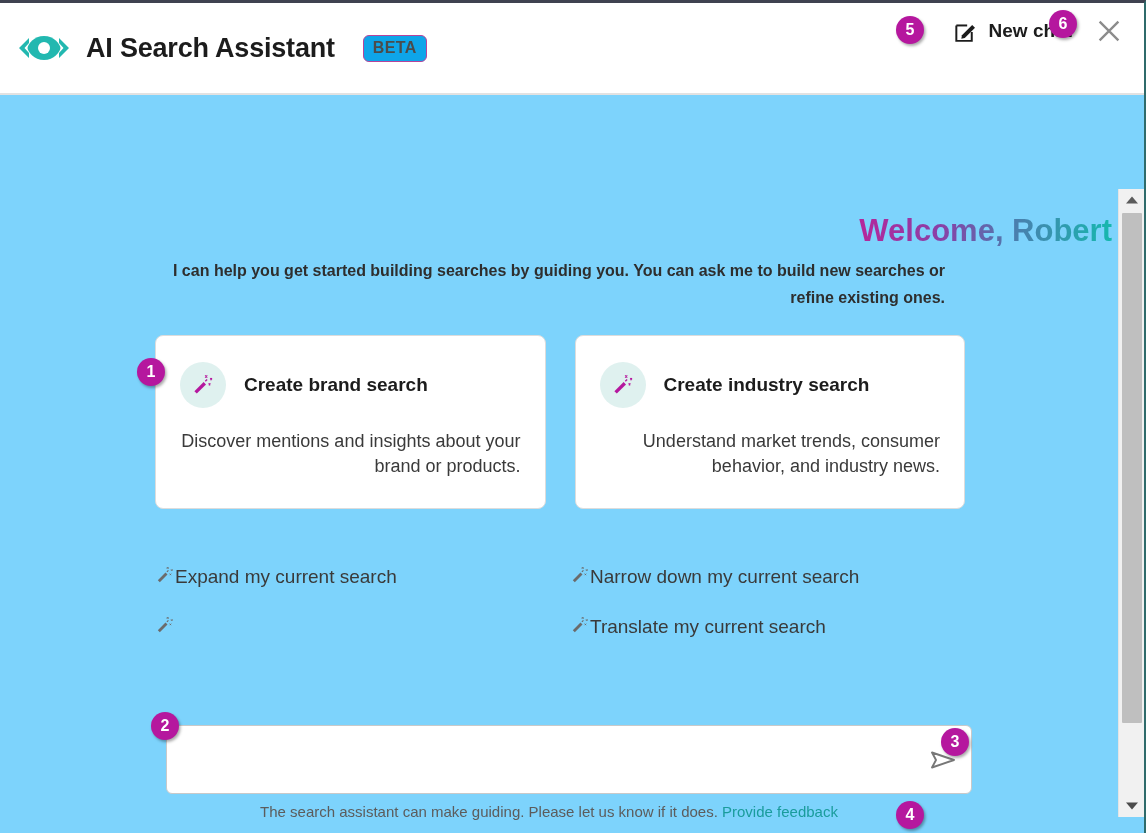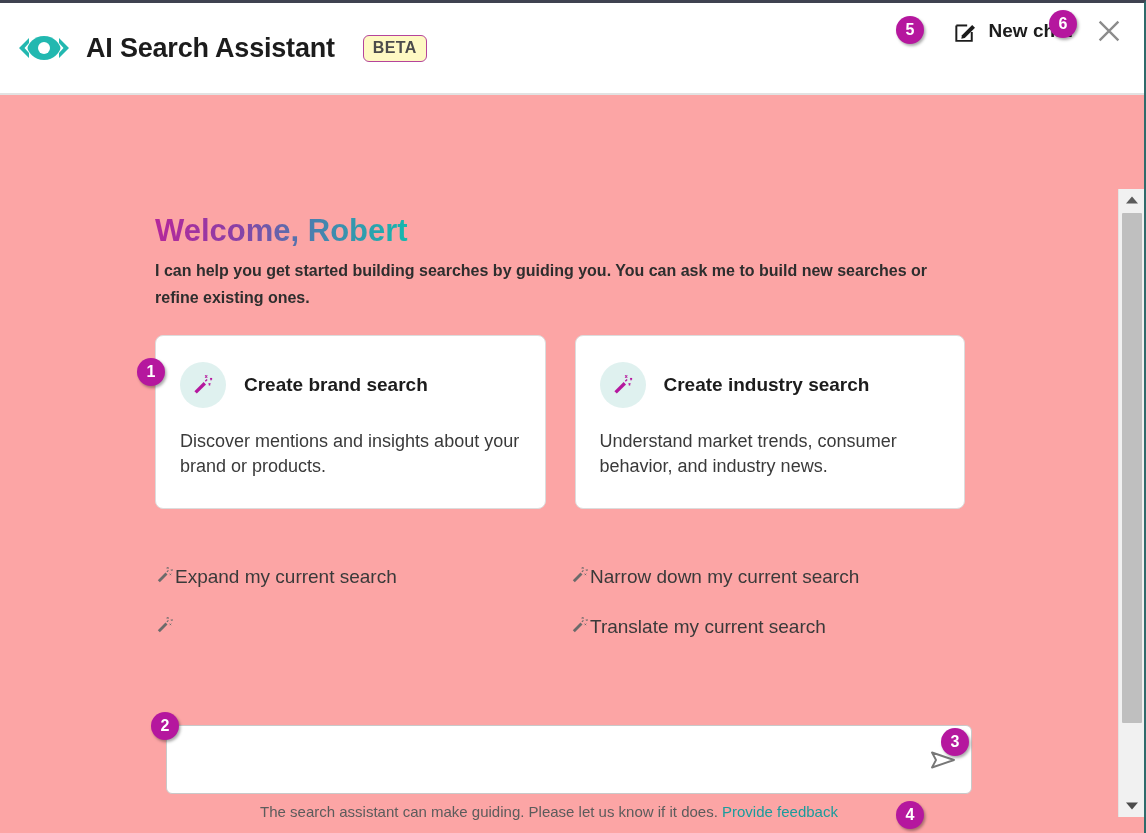--- a/index.html
+++ b/index.html
@@ -50,21 +50,21 @@
   }
 
   .beta-badge {
     margin-left: 14px;
     display: inline-block;
     padding: 4px 9px 5px;
     font-size: 16px;
     font-weight: bold;
     letter-spacing: 0.4px;
     color: #4b4b4b;
-    background: #fef9c3;
+    background: #0ea5e9;
     border: 1.5px solid #b5449b;
     border-radius: 6px;
     line-height: 1;
   }
 
   .header-actions {
     position: absolute;
     right: 20px;
     top: 13px;
     display: flex;
@@ -92,21 +92,22 @@
   .close-btn {
     width: 30px; height: 30px;
     cursor: pointer;
     display: block;
   }
 
   
   .body-area {
     position: relative;
     height: 739px;
-    background: #fca5a5;
+    background: #7dd3fc;
+    text-align: right;
   }
 
   .content {
     padding: 118px 0 0 155px;
     width: 1112px;
   }
 
   .welcome {
     font-size: 31px;
     font-weight: bold;

